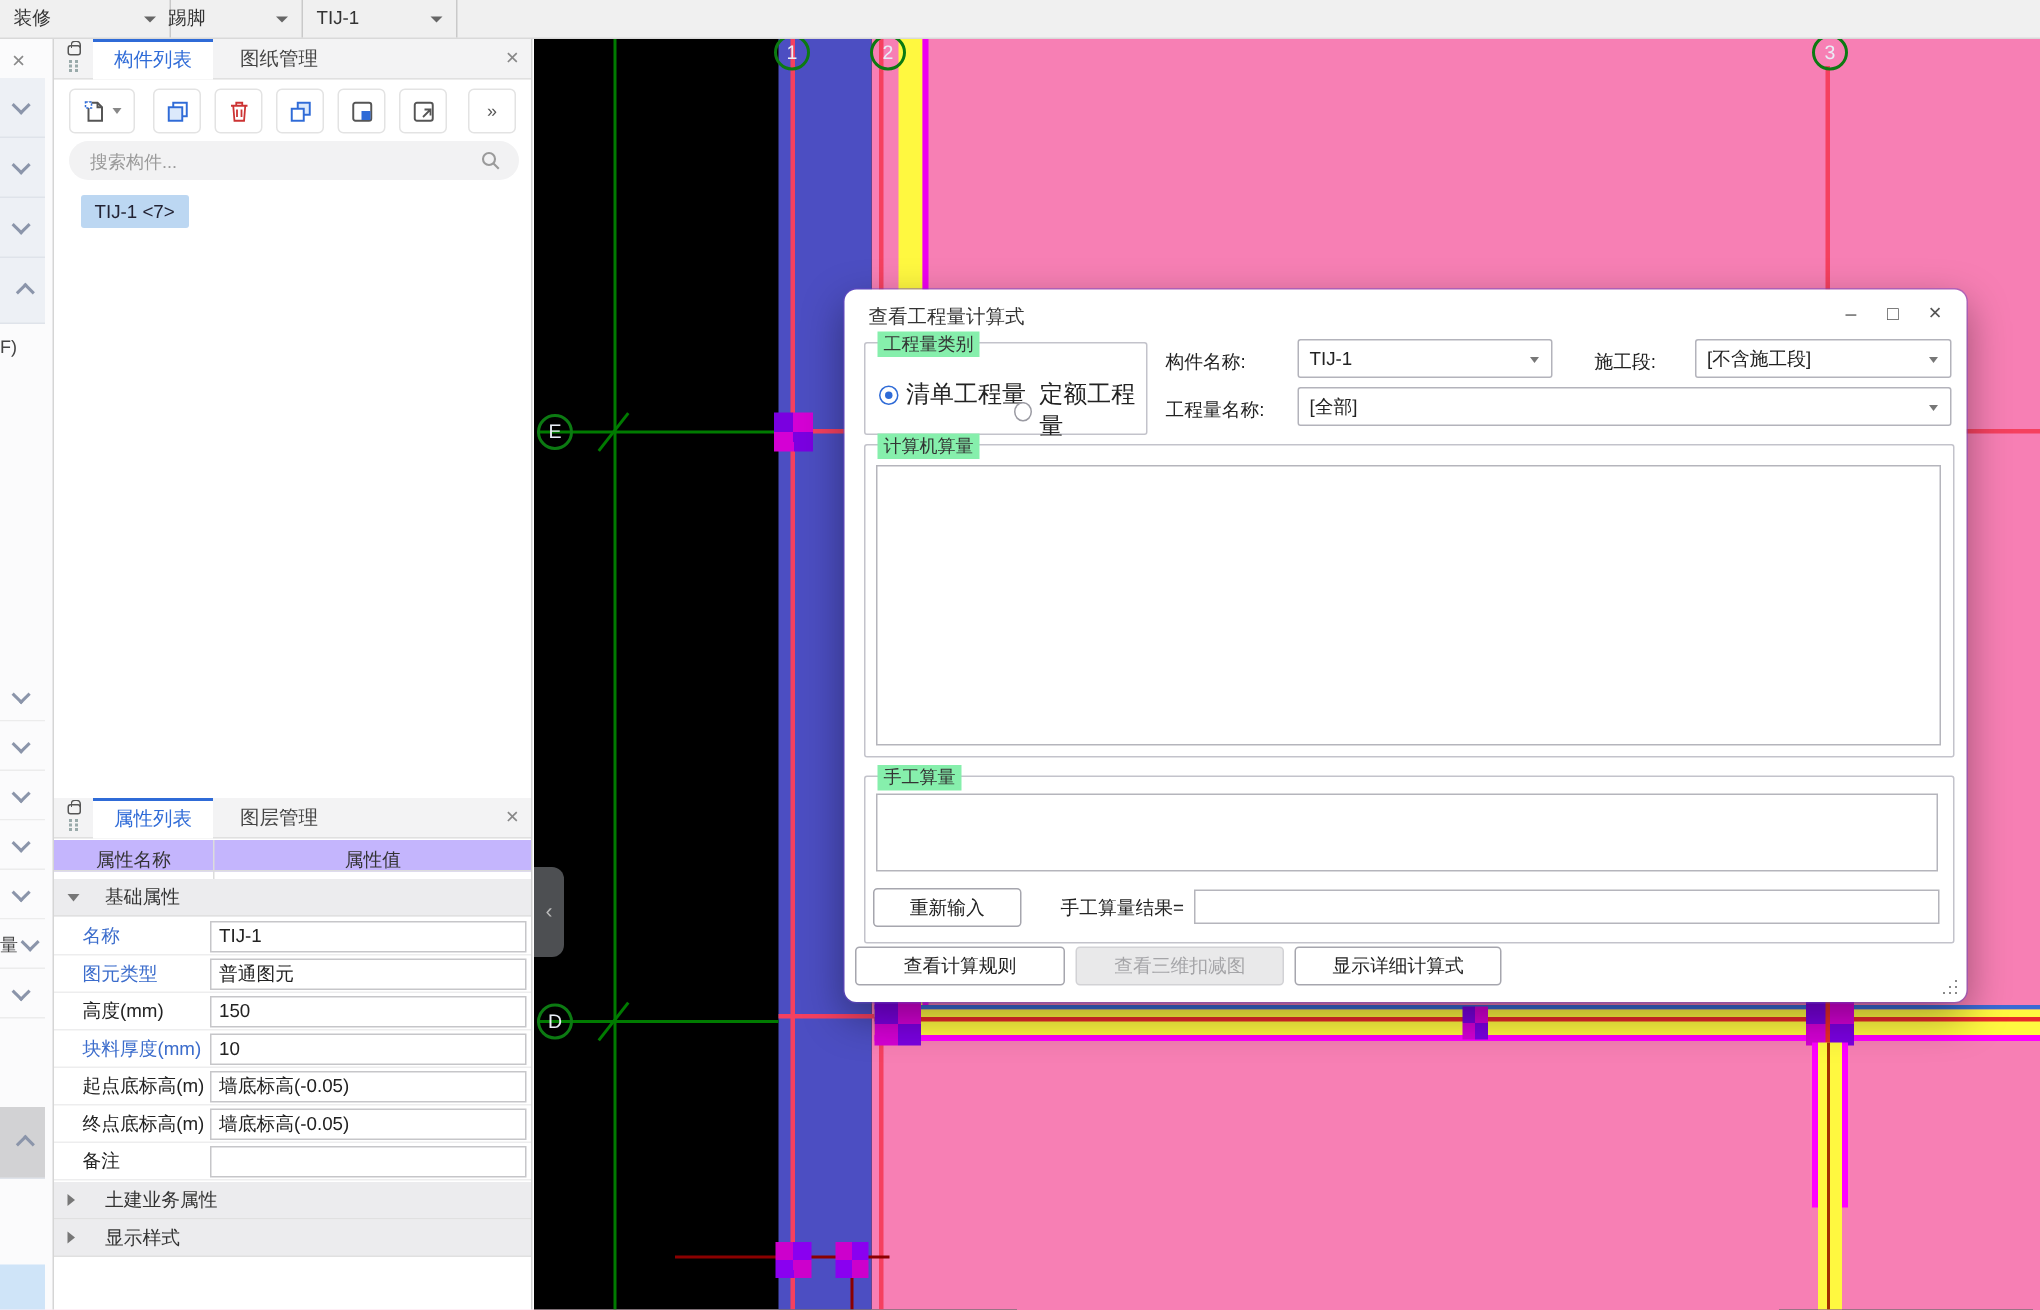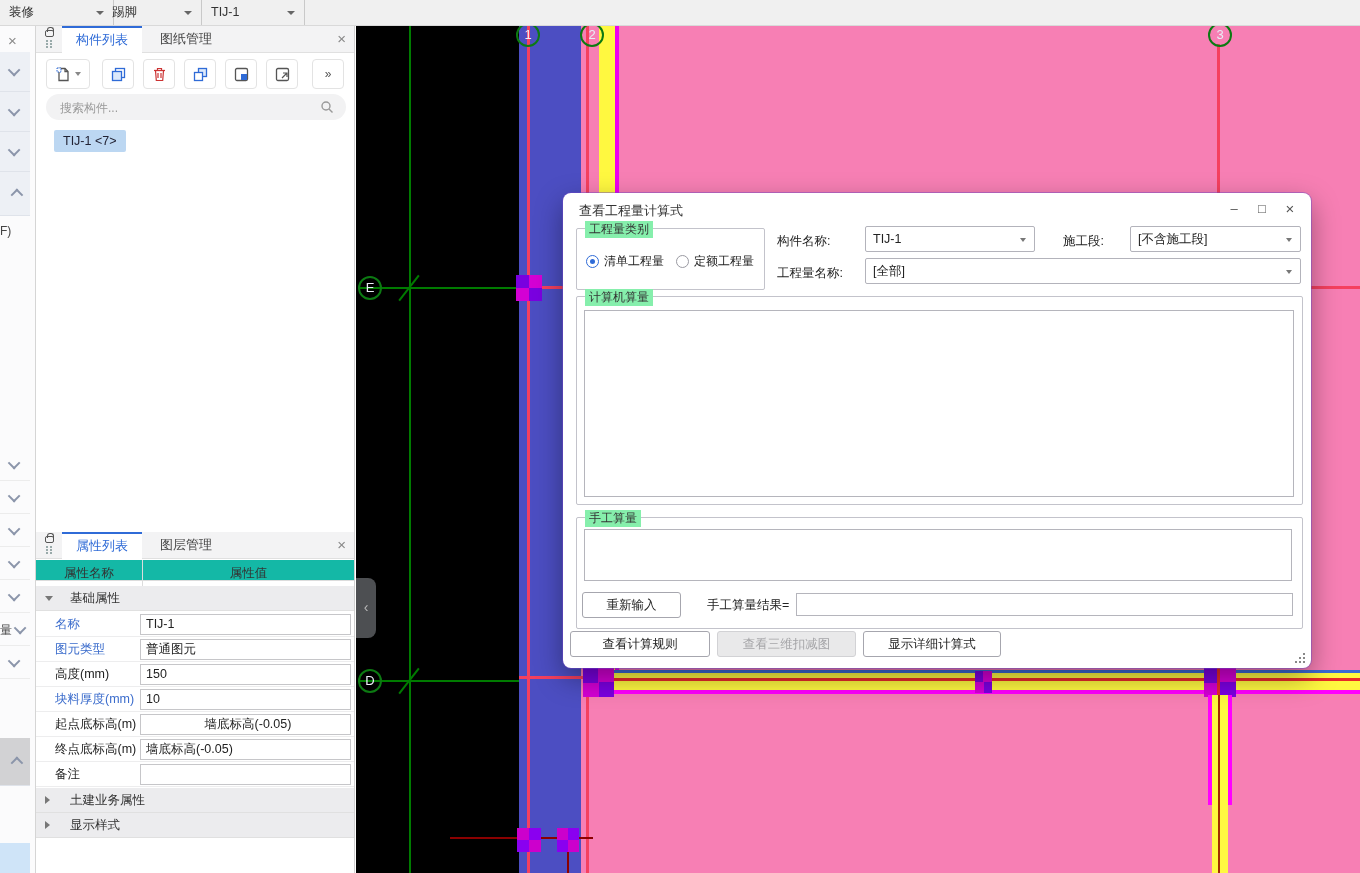--- a/index.html
+++ b/index.html
@@ -34,21 +34,21 @@
   
   .cbar { position:absolute; left:10px; top:33px; height:32px; width:300px; }
   .cbtn { position:absolute; top:0; width:32px; height:30px; border:1px solid #e3e3e3; border-radius:4px; background:#fff; display:flex; align-items:center; justify-content:center; cursor:pointer; }
   .cbtn svg { display:block; }
   .searchbox { position:absolute; left:10px; top:68px; width:300px; height:26px; background:#f2f2f3; border-radius:13px; }
   .searchbox .ph { position:absolute; left:14px; top:6px; font-size:12px; color:#9a9a9a; }
   .searchbox svg { position:absolute; right:12px; top:6px; }
   .citem { position:absolute; left:18px; top:104px; height:22px; line-height:22px; background:#bcd7f2; border-radius:2px; font-size:12.5px; color:#223; padding:0 9px; cursor:pointer; }
 
   
-  .prop-colhead { position:absolute; left:0; top:28px; width:100%; height:21px; background:#14b8a6; border-bottom:1px solid #dcdcdc; font-size:12.5px; color:#333; }
+  .prop-colhead { position:absolute; left:0; top:28px; width:100%; height:21px; background:#c4b5fd; border-bottom:1px solid #dcdcdc; font-size:12.5px; color:#333; }
   .prop-colhead .c1 { position:absolute; left:0; top:0; width:107px; text-align:center; line-height:26px; border-right:1px solid #dcdcdc; }
   .prop-colhead .c2 { position:absolute; left:107px; top:0; right:0; text-align:center; line-height:26px; }
   .grow { position:absolute; left:0; width:100%; height:25px; background:#ececee; border-bottom:1px solid #e0e0e0; font-size:12.5px; color:#333; line-height:25px; padding-left:34px; cursor:pointer; }
   .grow .tri { position:absolute; left:9px; top:10px; width:0; height:0; }
   .tri.open { border-left:4px solid transparent; border-right:4px solid transparent; border-top:5px solid #777; }
   .tri.closed { border-top:4px solid transparent; border-bottom:4px solid transparent; border-left:5px solid #777; }
   .prow { position:absolute; left:0; width:100%; height:25px; border-bottom:1px solid #ededee; font-size:12.5px; }
   .prow .nm { position:absolute; left:19px; top:0; line-height:25px; color:#222; }
   .prow .nm.link { color:#3b6ccc; }
   .prow .val { position:absolute; left:104px; top:2px; width:211px; height:21px; background:#fff; border:1px solid #c6c6c9; line-height:19px; padding-left:5px; color:#222; }
@@ -64,21 +64,21 @@
   #dialog { position:absolute; left:563px; top:193px; width:748px; height:475px; background:#fff; border-radius:8px; z-index:60;
             box-shadow:0 0 0 1px rgba(110,70,200,.45), 0 10px 28px rgba(0,0,0,.38); }
   .dlg-title { position:absolute; left:16px; top:9px; font-size:13px; color:#333; }
   .winbtn { position:absolute; top:7px; width:22px; height:18px; text-align:center; font-size:13px; color:#555; line-height:18px; cursor:pointer; }
   .gbox { position:absolute; border:1px solid #c3c3cb; border-radius:2px; }
   .gbox > .glabel { position:absolute; top:-8px; left:8px; background:#86efac; padding:0 4px; font-size:12px; color:#333; }
   .radio { position:absolute; display:flex; align-items:center; cursor:pointer; }
   .rdot { width:13px; height:13px; border-radius:50%; border:1px solid #9a9aa2; margin-right:5px; background:#fff; position:relative; }
   .radio.sel .rdot { border-color:#2f6bd7; }
   .radio.sel .rdot:after { content:""; position:absolute; left:3px; top:3px; width:5px; height:5px; border-radius:50%; background:#2f6bd7; }
-  .radio .rlab { font-size:12px; color:#222; }
+  .radio .rlab { font-size:16px; color:#222; }
   .flabel { position:absolute; font-size:12.5px; color:#222; }
   .combo { position:absolute; height:26px; background:#fff; border:1px solid #b3b3bb; border-radius:2px; font-size:12.5px; color:#222; line-height:24px; padding-left:7px; cursor:pointer; }
   .combo .ar { position:absolute; right:8px; top:11px; width:0; height:0; border-left:3.5px solid transparent; border-right:3.5px solid transparent; border-top:4px solid #777; }
   .innerbox { position:absolute; background:#fff; border:1px solid #b5b5bc; }
   .dbtn { position:absolute; height:26px; background:#fff; border:1px solid #a6a6ae; border-radius:3px; font-size:12.5px; color:#222; text-align:center; line-height:24px; cursor:pointer; font-family:inherit; }
   .dbtn.disabled { background:#e9e9ea; color:#a5a5a8; border-color:#d2d2d5; }
   .grip-dots { position:absolute; right:6px; bottom:5px; width:10px; height:10px;
       background:radial-gradient(circle 1px at 9px 1px,#888 99%,transparent), radial-gradient(circle 1px at 9px 5px,#888 99%,transparent),
                  radial-gradient(circle 1px at 5px 5px,#888 99%,transparent), radial-gradient(circle 1px at 9px 9px,#888 99%,transparent),
                  radial-gradient(circle 1px at 5px 9px,#888 99%,transparent), radial-gradient(circle 1px at 1px 9px,#888 99%,transparent); }
@@ -285,21 +285,21 @@
     <span class="val">普通图元</span>
   </div>
   <div class="prow" style="top:130px;">
     <span class="nm">高度(mm)</span>
     <span class="val">150</span>
   </div>
   <div class="prow" style="top:155px;">
     <span class="nm link">块料厚度(mm)</span>
     <span class="val">10</span>
   </div>
-  <div class="prow" style="top:180px;text-align:center;">
+  <div class="prow" style="top:180px;">
     <span class="nm">起点底标高(m)</span>
     <span class="val">墙底标高(-0.05)</span>
   </div>
   <div class="prow" style="top:205px;">
     <span class="nm">终点底标高(m)</span>
     <span class="val">墙底标高(-0.05)</span>
   </div>
   <div class="prow" style="top:230px;">
     <span class="nm">备注</span>
     <span class="val"></span>

